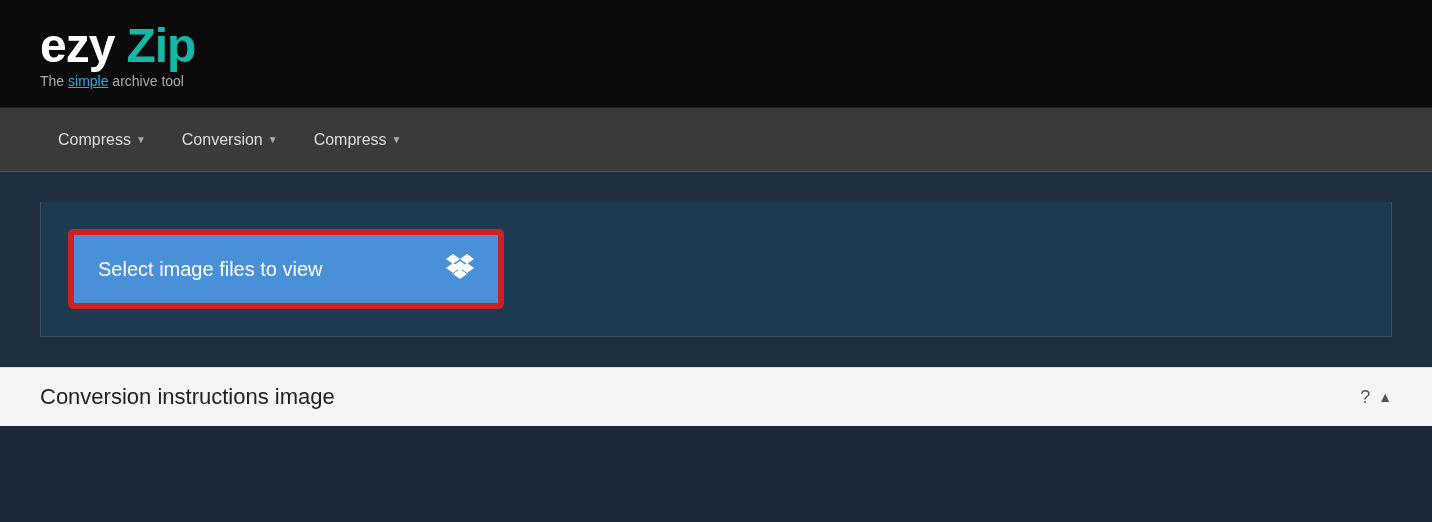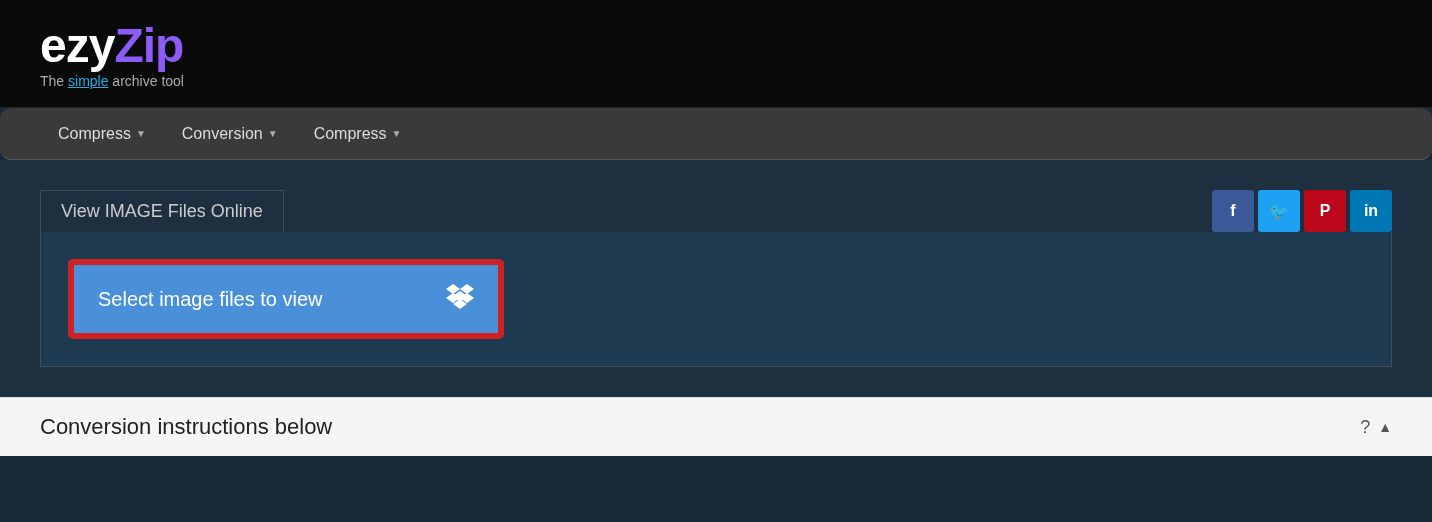--- a/index.html
+++ b/index.html
@@ -7,53 +7,52 @@
 
     
     .header {
       background: #0a0a0a;
       padding: 18px 40px 18px 40px;
       border-bottom: 1px solid #222;
     }
     .logo {
       display: flex;
       align-items: baseline;
-      gap: 0;
+      gap: 12px;
     }
     .logo-ezy {
       font-size: 48px;
       font-weight: bold;
       color: #ffffff;
       letter-spacing: -1px;
     }
     .logo-zip {
       font-size: 48px;
       font-weight: bold;
-      color: #8b5cf6;
+      color: #14b8a6;
       letter-spacing: -1px;
     }
     .logo-tagline {
       font-size: 14px;
       color: #aaaaaa;
       margin-top: 0;
     }
     .logo-tagline .simple {
       color: #29abe2;
       text-decoration: underline;
     }
 
     
     .navbar {
       background: #3a3a3a;
       padding: 0 40px;
       display: flex;
       align-items: center;
-      height: 52px;
+      height: 64px;
       border-bottom: 1px solid #555;
-      border-radius: 11px;
     }
     .nav-item {
       display: flex;
       align-items: center;
       gap: 5px;
       color: #dddddd;
       font-size: 16px;
       padding: 0 18px;
       height: 100%;
       cursor: pointer;
@@ -192,37 +191,20 @@
   </a>
   <a class="nav-item">
     <span>Compress</span>
     <span class="nav-chevron">▼</span>
   </a>
 </nav>
 
 <div class="main">
   <div class="tab-panel">
 
-    <div class="tab-header-row">
-      <div class="tab-title">View IMAGE Files Online</div>
-      <div class="social-icons">
-        <div class="social-btn facebook">
-          <span>f</span>
-        </div>
-        <div class="social-btn twitter">
-          <span>🐦</span>
-        </div>
-        <div class="social-btn pinterest">
-          <span>P</span>
-        </div>
-        <div class="social-btn linkedin">
-          <span>in</span>
-        </div>
-      </div>
-    </div>
 
     <div class="dropzone-container">
       <div class="dropzone-btn">
         <span>Select image files to view</span>
         <span class="dropbox-icon">
           
           <svg width="28" height="26" viewBox="0 0 28 26" fill="white" xmlns="http://www.w3.org/2000/svg">
             <polygon points="7,1 14,6 7,11 0,6"></polygon>
             <polygon points="21,1 28,6 21,11 14,6"></polygon>
             <polygon points="7,13 14,8 21,13 14,18"></polygon>
@@ -230,18 +212,18 @@
             <polygon points="14,15 21,10 28,15 21,20"></polygon>
             <polygon points="7,21 14,16 21,21 14,26"></polygon>
           </svg>
         </span>
       </div>
     </div>
   </div>
 </div>
 
 <div class="conversion-bar">
-  <span class="conversion-title">Conversion instructions below</span>
+  <span class="conversion-title">Conversion instructions image</span>
   <div class="conversion-actions">
     <span class="question-mark">?</span>
     <span class="caret-up">▲</span>
   </div>
 </div>
 
 </body></html>

